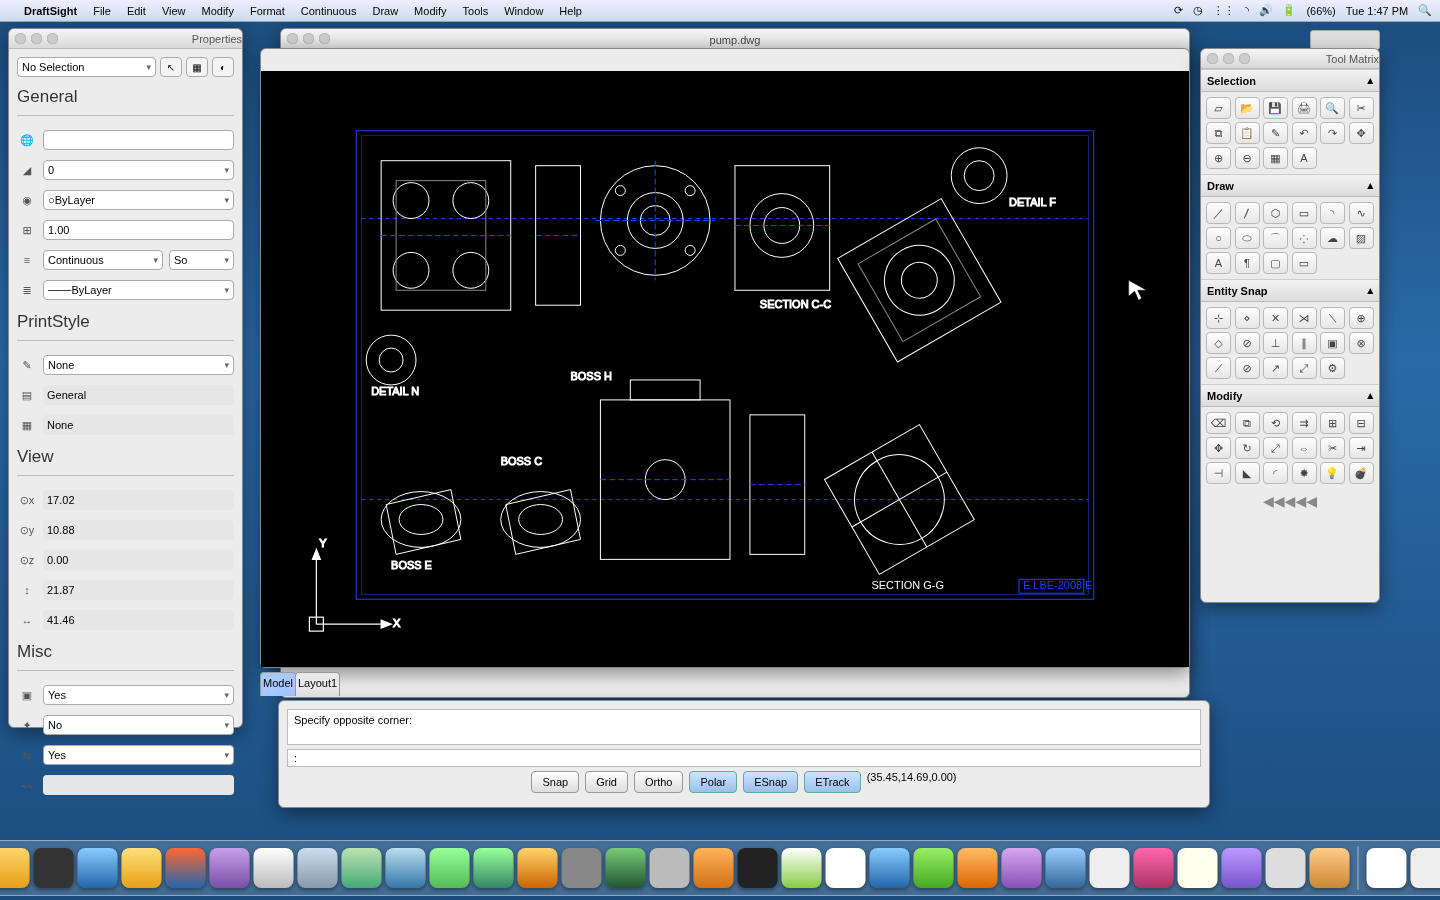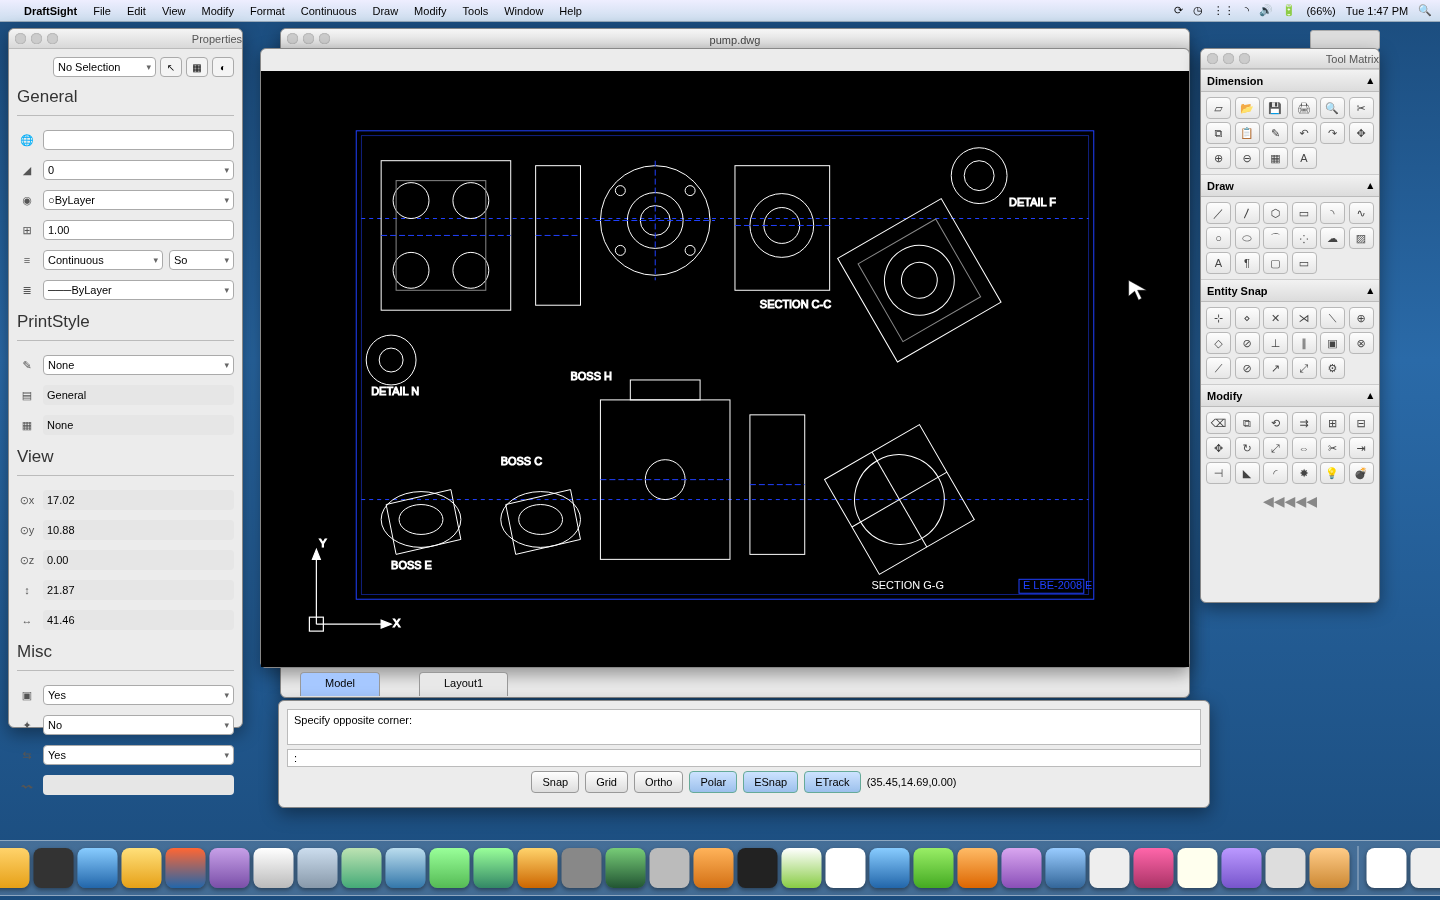--- a/index.html
+++ b/index.html
@@ -11,45 +11,45 @@
 .apple { font-size:14px; }
 .panel { position:absolute; background:#ececec; border:1px solid #888; border-radius:6px; box-shadow:0 6px 18px rgba(0,0,0,.4); }
 .panel-title { height:20px; background:linear-gradient(180deg,#f5f5f5,#d8d8d8); border-bottom:1px solid #bbb; display:flex; align-items:center; justify-content:flex-end; font-size:11px; color:#555; border-radius:6px 6px 0 0; position:relative; }
 .traffic { position:absolute; left:6px; top:4px; display:flex; gap:5px; }
 .traffic span { width:11px; height:11px; border-radius:50%; display:block; box-shadow:inset 0 0 1px rgba(0,0,0,.5); }
 .tl-r{background:#ff5f57}.tl-y{background:#febc2e}.tl-g{background:#28c840}.tl-d{background:#ccc}
 
 #prop-panel { top:28px; left:8px; width:235px; height:700px; }
 .prop-body { padding:8px; display:flex; flex-direction:column; gap:6px; }
 .prop-row { display:flex; gap:4px; align-items:center; }
-.prop-select { flex:1; height:20px; background:#fff; border:1px solid #aaa; border-radius:4px; padding:0 4px; display:flex; align-items:center; justify-content:space-between;margin-left:36px; }
+.prop-select { flex:1; height:20px; background:#fff; border:1px solid #aaa; border-radius:4px; padding:0 4px; display:flex; align-items:center; justify-content:space-between; }
 .prop-select::after { content:"▾"; color:#666; font-size:9px; }
 .icon-btn { width:22px; height:20px; border:1px solid #aaa; border-radius:4px; background:#f4f4f4; display:flex; align-items:center; justify-content:center; font-size:10px; }
 .section-label { font-size:17px; color:#333; margin-top:4px; }
 .hr { height:1px; background:#bbb; margin:2px 0 6px; }
 .field-row { display:flex; gap:6px; align-items:center; margin:2px 0;}
 .field-row .ic { width:20px; height:18px; display:flex; align-items:center; justify-content:center; color:#555; font-size:11px; }
 .field-row .fld { flex:1; height:20px; background:#fff; border:1px solid #aaa; border-radius:4px; padding:0 4px; display:flex; align-items:center; }
 .field-row .fld-sel::after { content:"▾"; color:#666; font-size:9px; margin-left:auto; }
 .readout { border:none!important; background:#e6e6e6!important; }
 
 #win-back { top:28px; left:280px; width:910px; height:670px; }
 #win-front { top:48px; left:260px; width:930px; height:620px; }
 .win-title { height:22px; background:linear-gradient(180deg,#f6f6f6,#d6d6d6); display:flex; align-items:center; justify-content:center; color:#444; font-size:12px; position:relative; border-radius:6px 6px 0 0; border-bottom:1px solid #aaa; }
 .canvas { position:absolute; top:22px; left:0; right:0; bottom:0; background:#000; }
 .canvas svg { width:100%; height:100%; }
 .tabs { position:absolute; left:260px; top:672px; height:24px; display:flex; }
-.tab { padding:4px 24px; border:1px solid #999; border-bottom:none; background:#e8e8e8; margin-right:-1px; border-radius:4px 4px 0 0;margin-left:40px; }
+.tab { padding:4px 2px; border:1px solid #999; border-bottom:none; background:#e8e8e8; margin-right:-1px; border-radius:4px 4px 0 0; }
 .tab.active { background:#a6c8ff; }
 
 #cmd-panel { top:700px; left:278px; width:932px; height:108px; }
 #cmd-panel .cmd-body { padding:4px; }
 .cmd-text { background:#fff; border:1px solid #bbb; height:36px; padding:4px 6px; margin:4px; font-size:11px; }
 .cmd-input { background:#fff; border:1px solid #bbb; height:18px; padding:2px 6px; margin:0 4px; font-size:11px; }
-.statusbar { display:flex; gap:6px; align-items:center; padding:4px 6px; }
+.statusbar { display:flex; gap:6px; padding:4px 6px; }
 .stbtn { height:22px; padding:0 10px; border:1px solid #999; border-radius:4px; background:linear-gradient(180deg,#fefefe,#ddd); }
 .stbtn.active { background:linear-gradient(180deg,#cde3ff,#9cc0ec); border-color:#6a9; }
 
 #tool-panel { top:48px; left:1200px; width:180px; height:555px; }
 .tm-section { font-weight:bold; font-size:11px; padding:4px 6px; background:linear-gradient(180deg,#f2f2f2,#dcdcdc); border-top:1px solid #ccc; border-bottom:1px solid #bbb; display:flex; justify-content:space-between; align-items:center; }
 .tm-grid { display:grid; grid-template-columns:repeat(6,1fr); gap:3px; padding:5px; }
 .tm-btn { width:25px; height:22px; border:1px solid #b8b8b8; border-radius:4px; background:linear-gradient(180deg,#fdfdfd,#e6e6e6); display:flex; align-items:center; justify-content:center; font-size:11px; color:#444; }
 .tool-pager { display:flex; justify-content:center; gap:4px; padding:4px; }
 .tool-pager span { font-size:14px; color:#888; }
 
@@ -388,21 +388,21 @@
 <div id="tool-panel" class="panel">
   <div class="panel-title">
     <div class="traffic">
         <span class="tl-d"></span>
         <span class="tl-d"></span>
         <span class="tl-d"></span>
       </div>
     <span>Tool Matrix</span>
   </div>
   <div class="tm-section">
-      <span>Dimension</span>
+      <span>Selection</span>
       <span>▴</span>
     </div>
   <div class="tm-grid">
     <div class="tm-btn">▱</div>
     <div class="tm-btn">📂</div>
     <div class="tm-btn">💾</div>
     <div class="tm-btn">🖨</div>
     <div class="tm-btn">🔍</div>
     <div class="tm-btn">✂</div>
     <div class="tm-btn">⧉</div>

